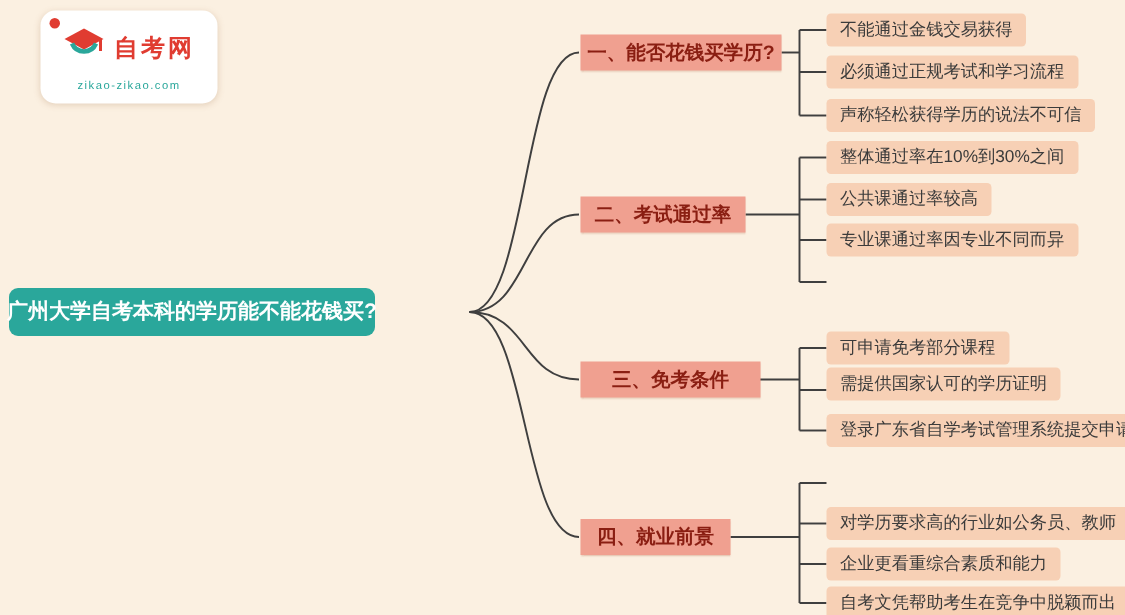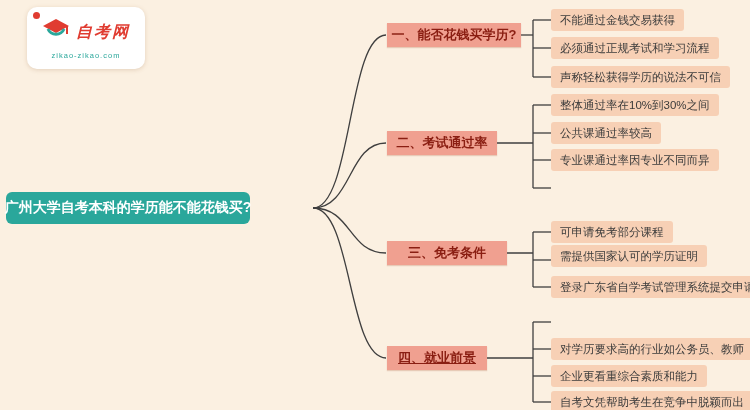--- a/index.html
+++ b/index.html
@@ -14,21 +14,21 @@
   .logo-card{
     position:absolute;left:27px;top:7px;width:118px;height:62px;
     background:#ffffff;border-radius:10px;
     box-shadow:0 1px 4px rgba(160,110,70,.25);
   }
   .logo-dot{
     position:absolute;left:6px;top:5px;width:7px;height:7px;border-radius:50%;
     background:#e03c31;
   }
   .logo-row{display:flex;align-items:center;justify-content:center;gap:6px;margin-top:11px;}
-  .logo-title{color:#e03c31;font-weight:bold;font-size:16px;letter-spacing:2px;font-style:italic;}
+  .logo-title{color:#e03c31;font-weight:bold;font-size:16px;letter-spacing:2px;}
   .logo-url{display:block;text-align:center;margin-top:5px;color:#2aa79b;font-size:7.5px;letter-spacing:1px;}
 
   .central-node{
     position:absolute;left:6px;top:192px;width:244px;height:32px;
     background:#2aa79b;border-radius:6px;
     display:flex;align-items:center;justify-content:center;
     color:#ffffff;font-size:14px;font-weight:bold;white-space:nowrap;
   }
 
   .branch-node{
@@ -97,21 +97,21 @@
       <span class="logo-title">自考网</span>
     </div>
     <span class="logo-url">zikao-zikao.com</span>
   </div>
 
   <div class="central-node">广州大学自考本科的学历能不能花钱买?</div>
 
   <div class="branch-node" style="left:387px;top:23px;width:134px;">一、能否花钱买学历?</div>
   <div class="branch-node" style="left:387px;top:131px;width:110px;">二、考试通过率</div>
   <div class="branch-node" style="left:387px;top:241px;width:120px;">三、免考条件</div>
-  <div class="branch-node" style="left:387px;top:346px;width:100px;text-decoration:underline;">四、就业前景</div>
+  <div class="branch-node" style="left:387px;top:346px;width:100px;">四、就业前景</div>
 
   <div class="leaf-node" style="top:9px;">不能通过金钱交易获得</div>
   <div class="leaf-node" style="top:37px;">必须通过正规考试和学习流程</div>
   <div class="leaf-node" style="top:66px;">声称轻松获得学历的说法不可信</div>
 
   <div class="leaf-node" style="top:94px;">整体通过率在10%到30%之间</div>
   <div class="leaf-node" style="top:122px;">公共课通过率较高</div>
   <div class="leaf-node" style="top:149px;">专业课通过率因专业不同而异</div>
 
   <div class="leaf-node" style="top:221px;">可申请免考部分课程</div>

